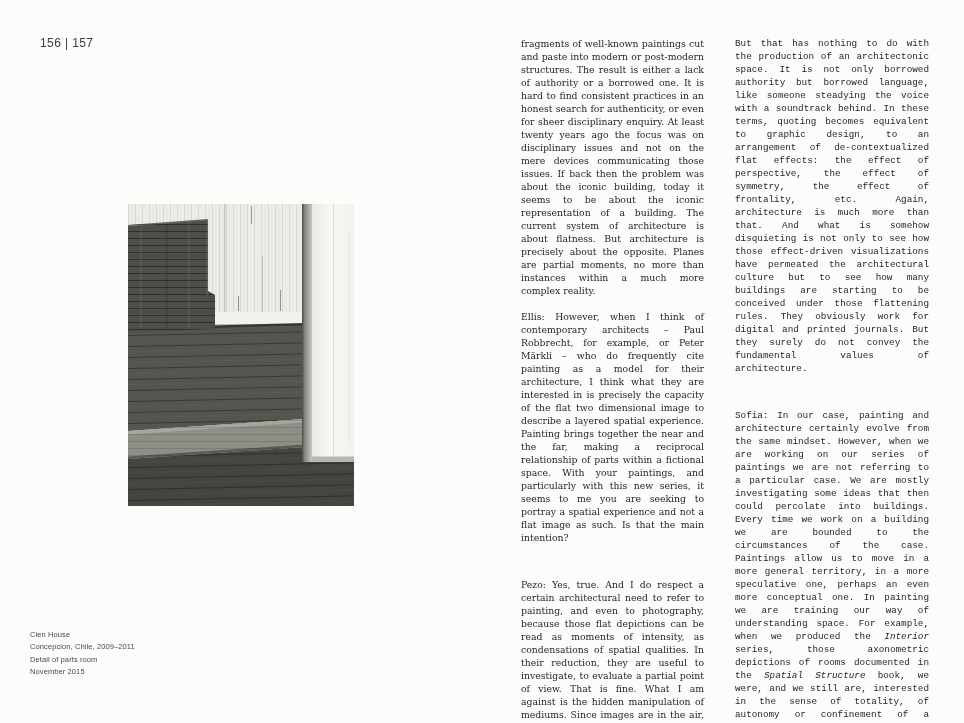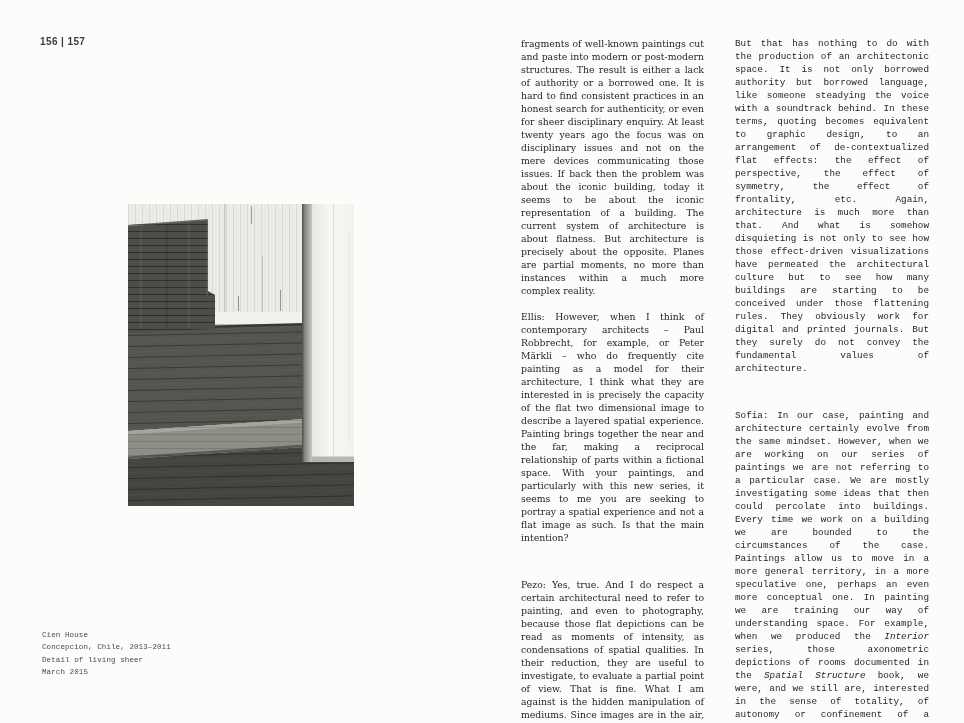--- a/index.html
+++ b/index.html
@@ -7,31 +7,31 @@
     width:964px;height:723px;
     background:#fcfcfa;
     font-family:"DejaVu Serif", serif;
     overflow:hidden;
   }
   .spread{position:relative;width:964px;height:723px;background:#fcfcfa;}
 
   .pagenum{
     position:absolute;left:40px;top:36px;
     font-family:"Liberation Sans", sans-serif;
-    font-size:10px;letter-spacing:.4px;color:#3d3d3d;font-weight:bold;
+    font-size:12px;letter-spacing:.4px;color:#3d3d3d;
   }
 
   figure.photo{
     position:absolute;left:128px;top:204px;width:226px;height:302px;margin:0;
   }
   figure.photo svg{display:block;width:100%;height:100%;}
 
   .caption{
-    position:absolute;left:42px;top:629px;
-    font-family:Liberation Mono, monospace;
+    position:absolute;left:30px;top:629px;
+    font-family:Liberation Sans, sans-serif;
     font-size:7.5px;line-height:12.4px;color:#4a4a4a;letter-spacing:.1px;
   }
 
   .col{
     position:absolute;top:37px;
     font-size:9.3px;line-height:13px;color:#26262a;
     text-align:justify;
   }
   .col-1{left:521px;width:183px;}
   .col-2{left:735px;width:194px;font-family:Liberation Mono, monospace;}
@@ -107,23 +107,23 @@
       <polygon points="0,21 80,15 80,16.6 0,22.6" fill="rgba(255,255,255,0.16)"></polygon>
       <rect x="78.6" y="15" width="1.4" height="76" fill="rgba(255,255,255,0.12)"></rect>
       <rect x="12" y="24" width="2" height="100" fill="rgba(255,255,255,0.05)"></rect>
       <rect x="38" y="20" width="1.5" height="105" fill="rgba(0,0,0,0.15)"></rect>
       <rect x="60" y="18" width="2" height="106" fill="rgba(255,255,255,0.06)"></rect>
     </svg>
   </figure>
 
   <div class="caption">
     <div>Cien House</div>
-    <div>Concepcion, Chile, 2013–2011</div>
-    <div>Detail of living sheer</div>
-    <div>March 2015</div>
+    <div>Concepcion, Chile, 2009–2011</div>
+    <div>Detail of parts room</div>
+    <div>November 2015</div>
   </div>
 
   <div class="col col-1">
     <p>fragments of well-known paintings cut and paste into modern or post-modern structures. The result is either a lack of authority or a borrowed one. It is hard to find consistent practices in an honest search for authenticity, or even for sheer disciplinary enquiry. At least twenty years ago the focus was on disciplinary issues and not on the mere devices communicating those issues. If back then the problem was about the iconic building, today it seems to be about the iconic representation of a building. The current system of architecture is about flatness. But architecture is precisely about the opposite. Planes are partial moments, no more than instances within a much more complex reality.</p>
     <p>Ellis: However, when I think of contemporary architects – Paul Robbrecht, for example, or Peter Märkli – who do frequently cite painting as a model for their architecture, I think what they are interested in is precisely the capacity of the flat two dimensional image to describe a layered spatial experience. Painting brings together the near and the far, making a reciprocal relationship of parts within a fictional space. With your paintings, and particularly with this new series, it seems to me you are seeking to portray a spatial experience and not a flat image as such. Is that the main intention?</p>
     <p>Pezo: Yes, true. And I do respect a certain architectural need to refer to painting, and even to photography, because those flat depictions can be read as moments of intensity, as condensations of spatial qualities. In their reduction, they are useful to investigate, to evaluate a partial point of view. That is fine. What I am against is the hidden manipulation of mediums. Since images are in the air, it is certainly easy to select some elements from traditional painters – Hockney, Hopper or Rousseau, say – and then make a convincing collage-like image.</p>
   </div>
 
   <div class="col col-2">
     <p>But that has nothing to do with the production of an architectonic space. It is not only borrowed authority but borrowed language, like someone steadying the voice with a soundtrack behind. In these terms, quoting becomes equivalent to graphic design, to an arrangement of de-contextualized flat effects: the effect of perspective, the effect of symmetry, the effect of frontality, etc. Again, architecture is much more than that. And what is somehow disquieting is not only to see how those effect-driven visualizations have permeated the architectural culture but to see how many buildings are starting to be conceived under those flattening rules. They obviously work for digital and printed journals. But they surely do not convey the fundamental values of architecture.</p>

